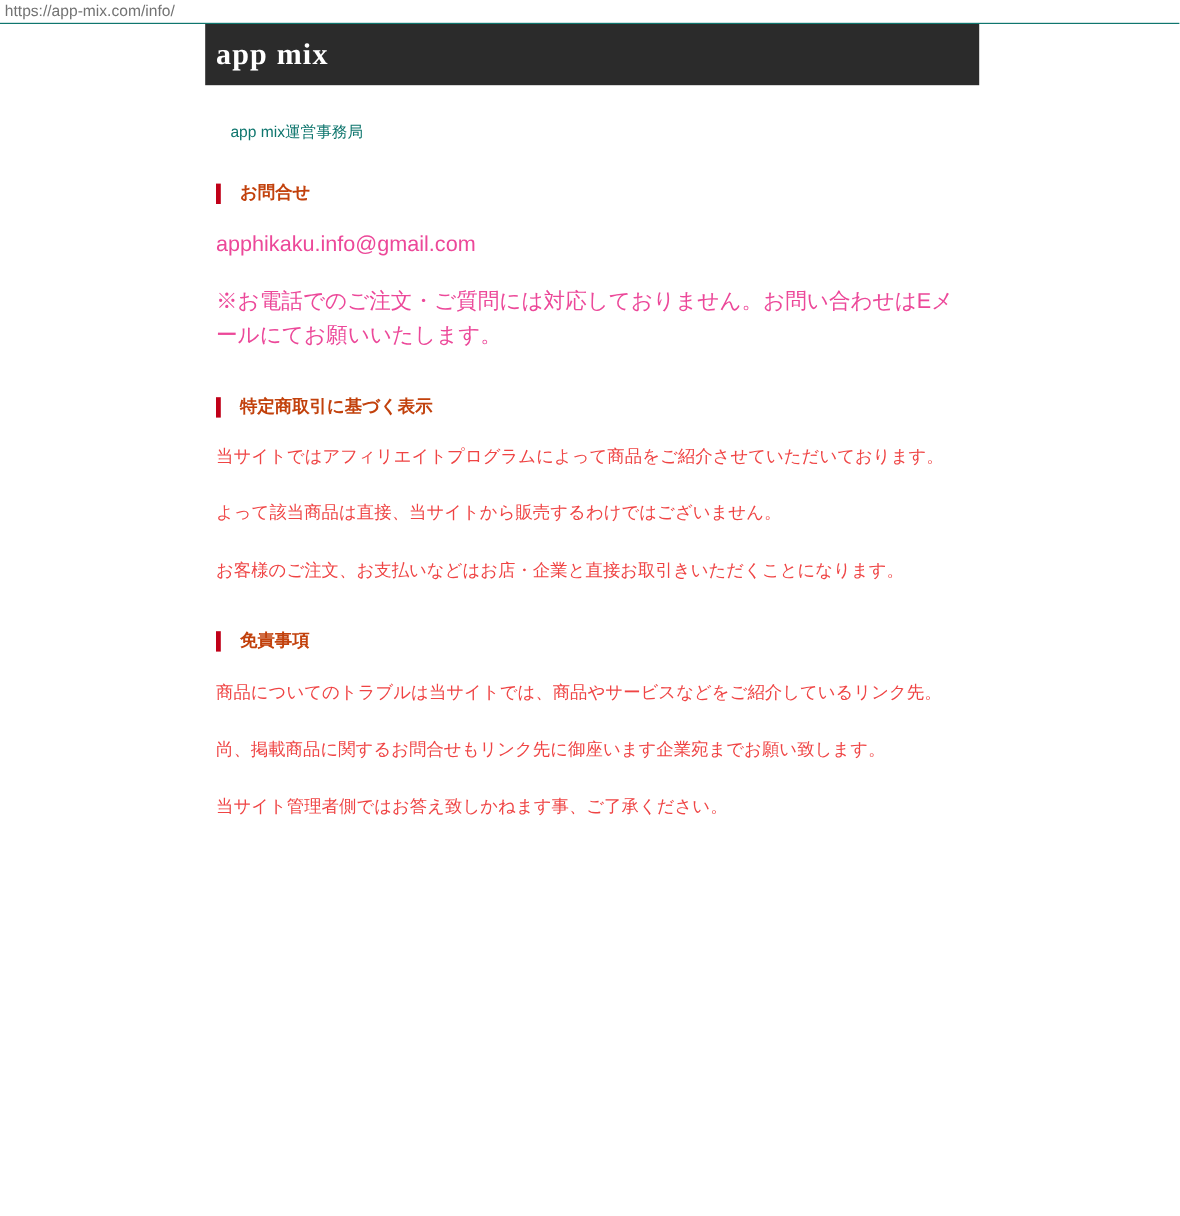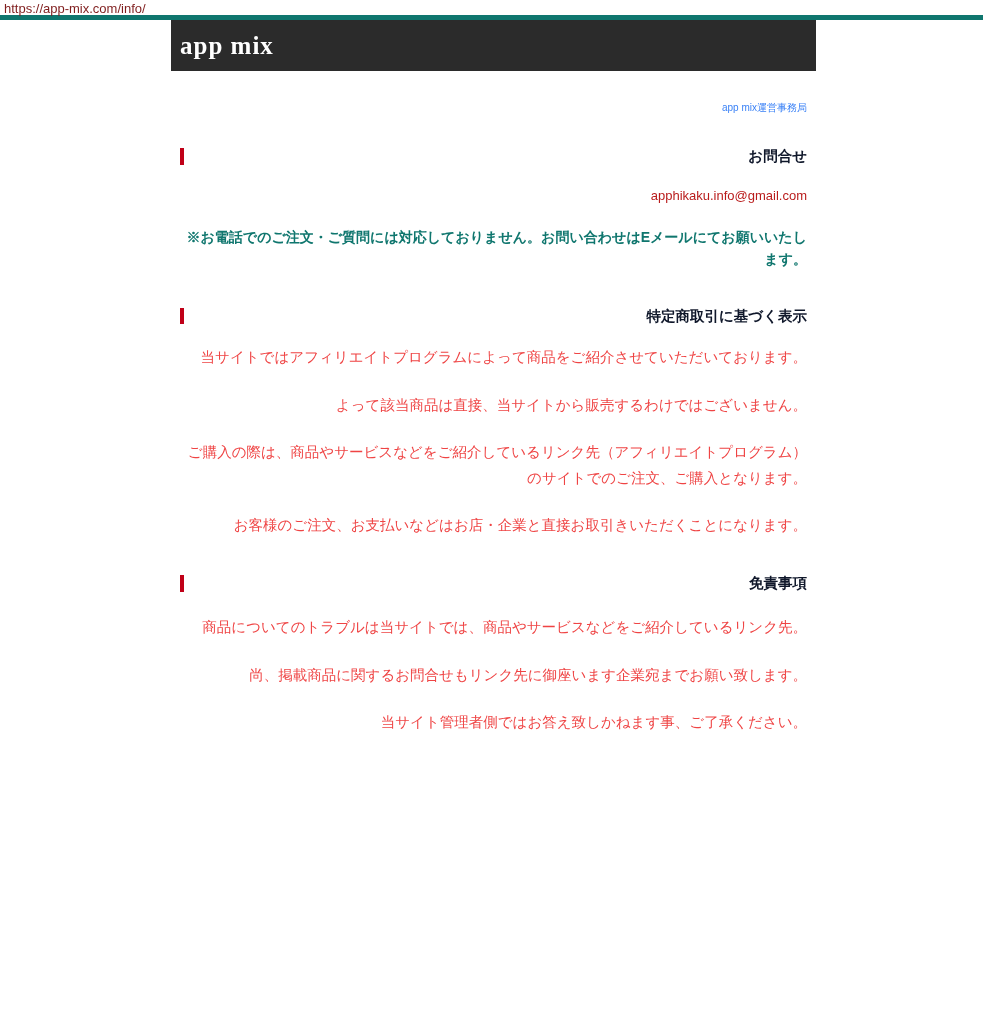--- a/index.html
+++ b/index.html
@@ -12,33 +12,32 @@
     height: 1013px;
     font-family: "Liberation Sans", sans-serif;
     color: #222;
     overflow: hidden;
     position: relative;
   }
   .urlbar {
     height: 20px;
     padding: 1px 0 0 4px;
     font-size: 13px;
-    color: #7f1d1d;
+    color: #737373;
     font-family: "Liberation Sans", sans-serif;
-    border-bottom: 5px solid #0f766e;
+    border-bottom: 1px solid #0f766e;
     box-sizing: border-box;
     background: #fff;
     white-space: nowrap;
   }
   .page {
     position: relative;
     width: 983px;
     height: 992px;
     background: #fff;
-    text-align: right;
   }
   .wrap {
     position: absolute;
     left: 171px;
     top: 0;
     width: 645px;
   }
   .site-header {
     background: #2b2b2b;
     height: 51px;
@@ -52,31 +51,31 @@
     font-family: "Liberation Serif", serif;
     font-weight: bold;
     font-size: 25px;
     letter-spacing: 1px;
   }
   .content {
     padding: 0 9px;
     box-sizing: border-box;
   }
   .lead {
-    font-size: 10px;
-    color: #3b82f6;
-    margin: 29px 0 0 0;
+    font-size: 13px;
+    color: #0f766e;
+    margin: 29px 0 0 12px;
     line-height: 1.6;
   }
   .section-title {
     position: relative;
-    color: #0f172a;
+    color: #c2410c;
     font-size: 14.5px;
     font-weight: bold;
-    padding-left: 2px;
+    padding-left: 20px;
     margin: 31px 0 0 0;
     line-height: 1.3;
   }
   .section-title::before {
     content: "";
     position: absolute;
     left: 0;
     top: 1px;
     bottom: 1px;
     width: 4px;
@@ -84,30 +83,29 @@
   }
   .section-title.spaced { margin-top: 36px; }
   p.body {
     font-size: 14.5px;
     line-height: 1.75;
     color: #ef4444;
     margin: 22px 0 0 0;
   }
   p.body.tight { margin-top: 20px; }
   p.email {
-    font-size: 13px;
-    color: #b91c1c;
+    font-size: 18px;
+    color: #ec4899;
     margin: 22px 0 0 0;
   }
   .note {
-    font-size: 14px;
-    color: #0f766e;
+    font-size: 18px;
+    color: #ec4899;
     margin: 23px 0 0 0;
     line-height: 1.6;
-    font-weight: bold;
   }
 </style>
 </head>
 <body>
 
 <div class="urlbar">https://app-mix.com/info/</div>
 
 <div class="page">
   <div class="wrap">
 
@@ -119,21 +117,20 @@
 
       <p class="lead">app mix運営事務局</p>
 
       <h2 class="section-title">お問合せ</h2>
       <p class="email">apphikaku.info@gmail.com</p>
       <p class="note">※お電話でのご注文・ご質問には対応しておりません。お問い合わせはEメールにてお願いいたします。</p>
 
       <h2 class="section-title spaced">特定商取引に基づく表示</h2>
       <p class="body tight">当サイトではアフィリエイトプログラムによって商品をご紹介させていただいております。</p>
       <p class="body">よって該当商品は直接、当サイトから販売するわけではございません。</p>
-      <p class="body">ご購入の際は、商品やサービスなどをご紹介しているリンク先（アフィリエイトプログラム）のサイトでのご注文、ご購入となります。</p>
       <p class="body">お客様のご注文、お支払いなどはお店・企業と直接お取引きいただくことになります。</p>
 
       <h2 class="section-title spaced">免責事項</h2>
       <p class="body">商品についてのトラブルは当サイトでは、商品やサービスなどをご紹介しているリンク先。</p>
       <p class="body">尚、掲載商品に関するお問合せもリンク先に御座います企業宛までお願い致します。</p>
       <p class="body">当サイト管理者側ではお答え致しかねます事、ご了承ください。</p>
 
     </div>
 
   </div>

